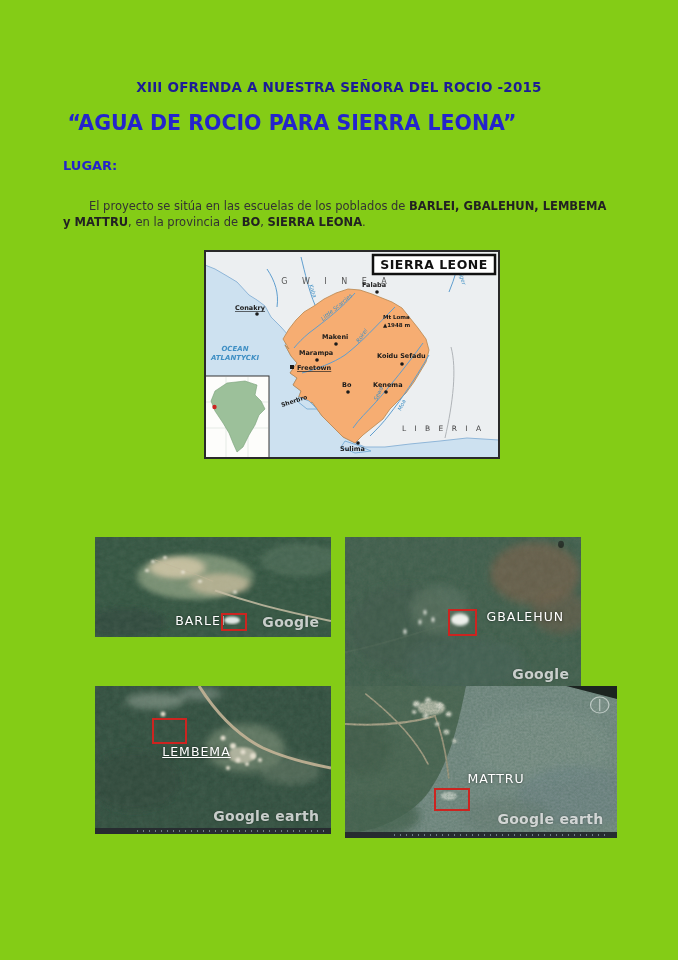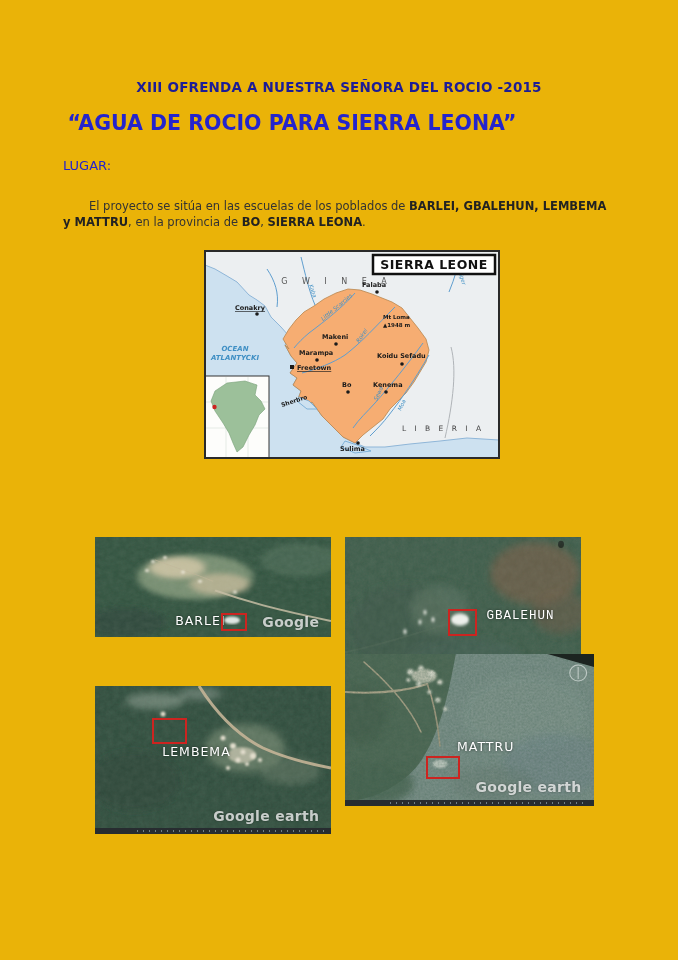--- a/index.html
+++ b/index.html
@@ -1,42 +1,42 @@
 <!DOCTYPE html>
 <html><head>
 <meta charset="utf-8">
 <style>
   html,body{margin:0;padding:0;background:#fff;}
-  .page{position:relative;width:678px;height:960px;background:#eab308;margin:0 auto;
+  .page{position:relative;width:678px;height:960px;background:#84cc16;margin:0 auto;
         font-family:"DejaVu Sans",sans-serif;overflow:hidden;}
   .abs{position:absolute;}
 
   .title1{top:79px;left:0;width:678px;text-align:center;color:#1c1c96;
           font-size:13.5px;font-weight:bold;letter-spacing:.2px;}
   .title2{top:111px;left:0;width:584px;text-align:center;color:#2424cc;
           font-size:20.5px;font-weight:bold;}
-  .heading{top:158px;left:63px;color:#2424cc;font-size:13px;font-weight:normal;}
+  .heading{top:158px;left:63px;color:#2424cc;font-size:13px;font-weight:bold;}
   .para{left:63px;width:554px;color:#333;font-size:11.5px;line-height:1.42;
         text-indent:26px;text-align:left;margin-top:7px;}
   .para b{color:#222;}
   .p1{top:191px;}
   .p2{top:496px;}
 
   
   .mapbox{top:250px;left:204px;width:294px;height:207px;border:1px solid #2a2a2a;background:#cde1f0;}
   .mapbox svg{display:block;width:100%;height:100%;}
   .mt{font-family:"DejaVu Sans",sans-serif;}
 
   
   .photo{overflow:hidden;background:#33503f;}
   .photo svg{position:absolute;inset:0;width:100%;height:100%;}
   .ph1{top:537px;left:95px;width:236px;height:100px;}
-  .ph2{top:537px;left:345px;width:236px;height:159px;font-family:Liberation Mono, monospace;}
+  .ph2{top:537px;left:345px;width:236px;height:159px;}
   .ph3{top:686px;left:95px;width:236px;height:148px;}
-  .ph4{top:654px;left:345px;width:249px;height:152px;}
+  .ph4{top:686px;left:345px;width:272px;height:152px;}
   .plabel{position:absolute;color:#fff;font-size:12.5px;letter-spacing:1px;
           text-shadow:0 0 3px rgba(0,0,0,.65);white-space:nowrap;}
   .redrect{position:absolute;border:2px solid #cc2420;}
   .wm{position:absolute;right:5%;bottom:7%;color:rgba(255,255,255,.75);
       font-size:14px;font-weight:bold;letter-spacing:.3px;text-shadow:0 0 2px rgba(0,0,0,.4);}
   .statusbar{position:absolute;left:0;right:0;bottom:0;height:6px;background:#272c30;}
   .statusbar .ticks{position:absolute;left:18%;right:3%;top:2px;height:2px;
       background:repeating-linear-gradient(90deg,rgba(170,195,205,.55) 0 1px,transparent 1px 6px);}
 </style>
 </head>
@@ -236,21 +236,21 @@
         <circle cx="158" cy="70" r="3"></circle>
           <circle cx="143" cy="74" r="2.5"></circle>
           <circle cx="133" cy="82" r="2"></circle>
         <circle cx="152" cy="78" r="2"></circle>
           <circle cx="165" cy="74" r="2"></circle>
           <circle cx="68" cy="28" r="2.5"></circle>
       </g>
       <rect width="236" height="148" filter="url(#grainLight)" opacity="0.12"></rect>
     </svg>
     <span class="redrect" style="left:24%;top:21.5%;width:13.5%;height:15%;"></span>
-    <span class="plabel" style="left:28.5%;top:39.5%;">LEMBEMA</span>
+    <span class="plabel" style="left:28.5%;top:39.5%;text-decoration:underline;">LEMBEMA</span>
     <span class="wm">Google earth</span>
     <span class="statusbar">
         <span class="ticks"></span>
       </span>
   </figure>
 
   <figure class="abs photo ph4" style="margin:0">
     <svg viewBox="0 0 236 152" preserveAspectRatio="none">
       <rect width="236" height="152" fill="#7e918b"></rect>
       <path d="M0,0 H105 C98,40 90,80 70,110 C55,130 30,145 0,148 Z" fill="#4e6754"></path>

